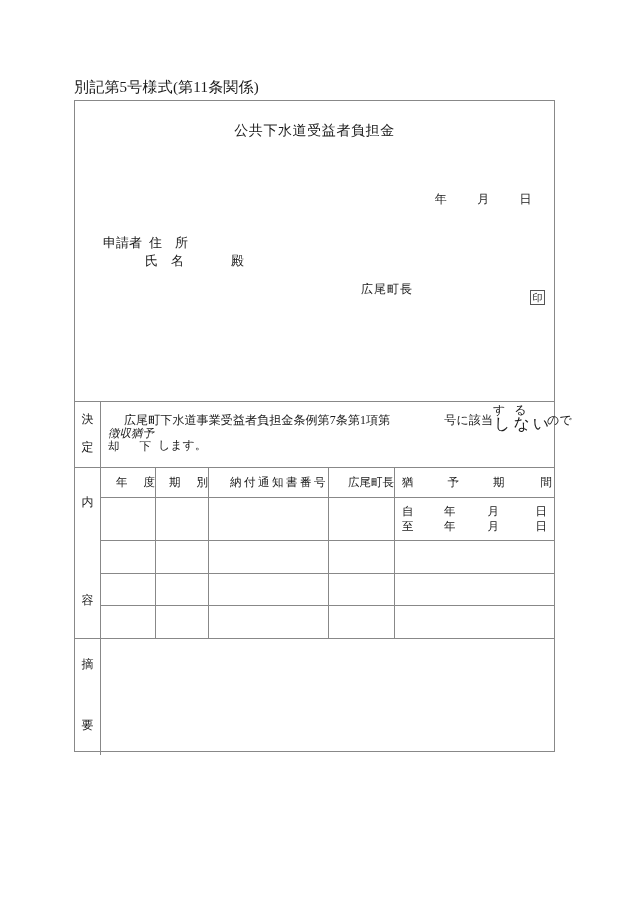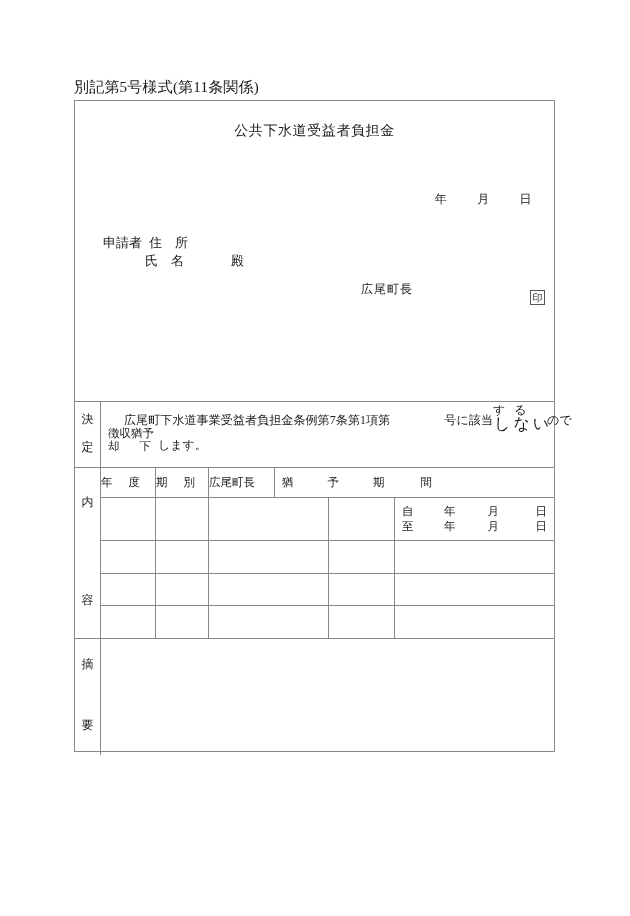--- a/index.html
+++ b/index.html
@@ -189,20 +189,21 @@
     width: 50px;
     height: 14px;
     vertical-align: baseline;
   }
   .alt2 .top {
     position: absolute;
     top: -9px;
     left: 0;
     font-size: 11.5px;
     white-space: nowrap;
+    font-style: italic;
   }
   .alt2 .bot {
     position: absolute;
     top: 4px;
     left: 0;
     font-size: 11.5px;
     white-space: nowrap;
     font-family: Liberation Mono, monospace;
   }
   .alt2 .bot .sp { display: inline-block; width: 20px; }
@@ -242,21 +243,21 @@
   .c-term  { width: 53px;  flex: 0 0 53px; }
   .c-num   { width: 120px; flex: 0 0 120px; }
   .c-amt   { width: 66px;  flex: 0 0 66px; }
   .c-per   { flex: 1 1 auto; }
 
   .cell .htxt {
     position: absolute;
     top: 7px;
     left: 0;
     right: 0;
-    text-align: left;
+    text-align: right;
     white-space: nowrap;
   }
   .c-year .htxt  { letter-spacing: 0; }
   .c-year .htxt .sp { display: inline-block; width: 16px; }
   .c-term .htxt .sp { display: inline-block; width: 16px; }
   .c-num  .htxt { letter-spacing: 2.5px; text-indent: 2.5px; }
   .c-per  .htxt { letter-spacing: 0; text-align: left; padding-left: 7px; }
   .c-per  .htxt .sp1 { display: inline-block; width: 34px; }
   .c-per  .htxt .sp2 { display: inline-block; width: 34px; }
   .c-per  .htxt .sp3 { display: inline-block; width: 36px; }
@@ -341,20 +342,23 @@
     </div>
 
     <div class="grid">
 
       <div class="grid-row head">
         <div class="cell c-year">
           <div class="htxt"><span>年</span><span class="sp"></span><span>度</span></div>
         </div>
         <div class="cell c-term">
           <div class="htxt"><span>期</span><span class="sp"></span><span>別</span></div>
+        </div>
+        <div class="cell c-num">
+          <div class="htxt">納付通知書番号</div>
         </div>
         <div class="cell c-amt">
           <div class="htxt">広尾町長</div>
         </div>
         <div class="cell c-per">
           <div class="htxt"><span>猶</span><span class="sp1"></span><span>予</span><span class="sp2"></span><span>期</span><span class="sp3"></span><span>間</span></div>
         </div>
       </div>
 
       <div class="grid-row tall">

